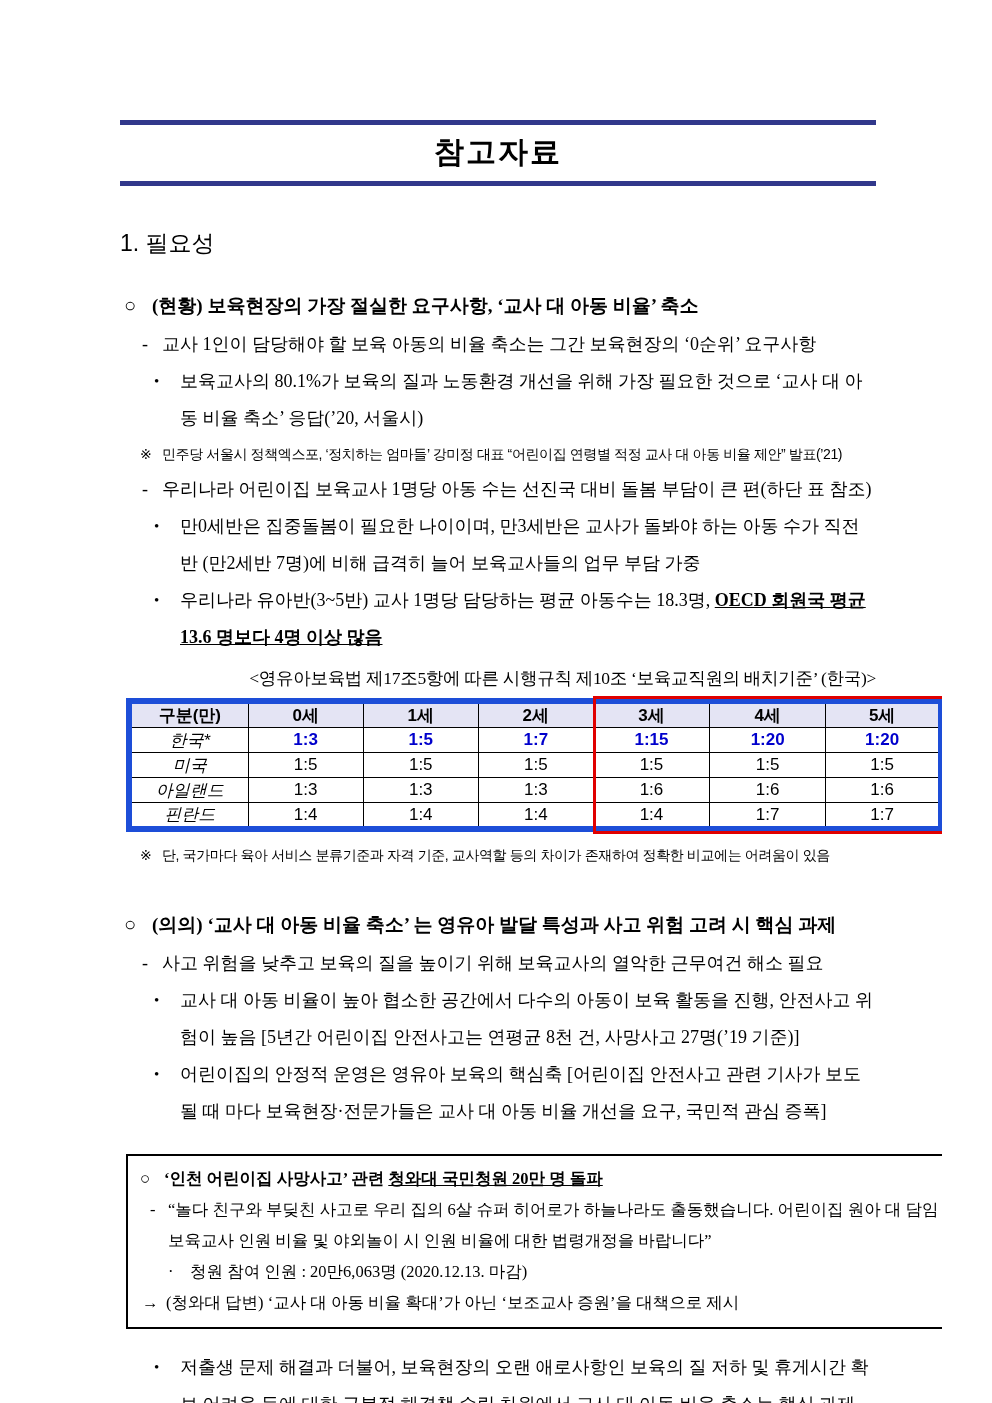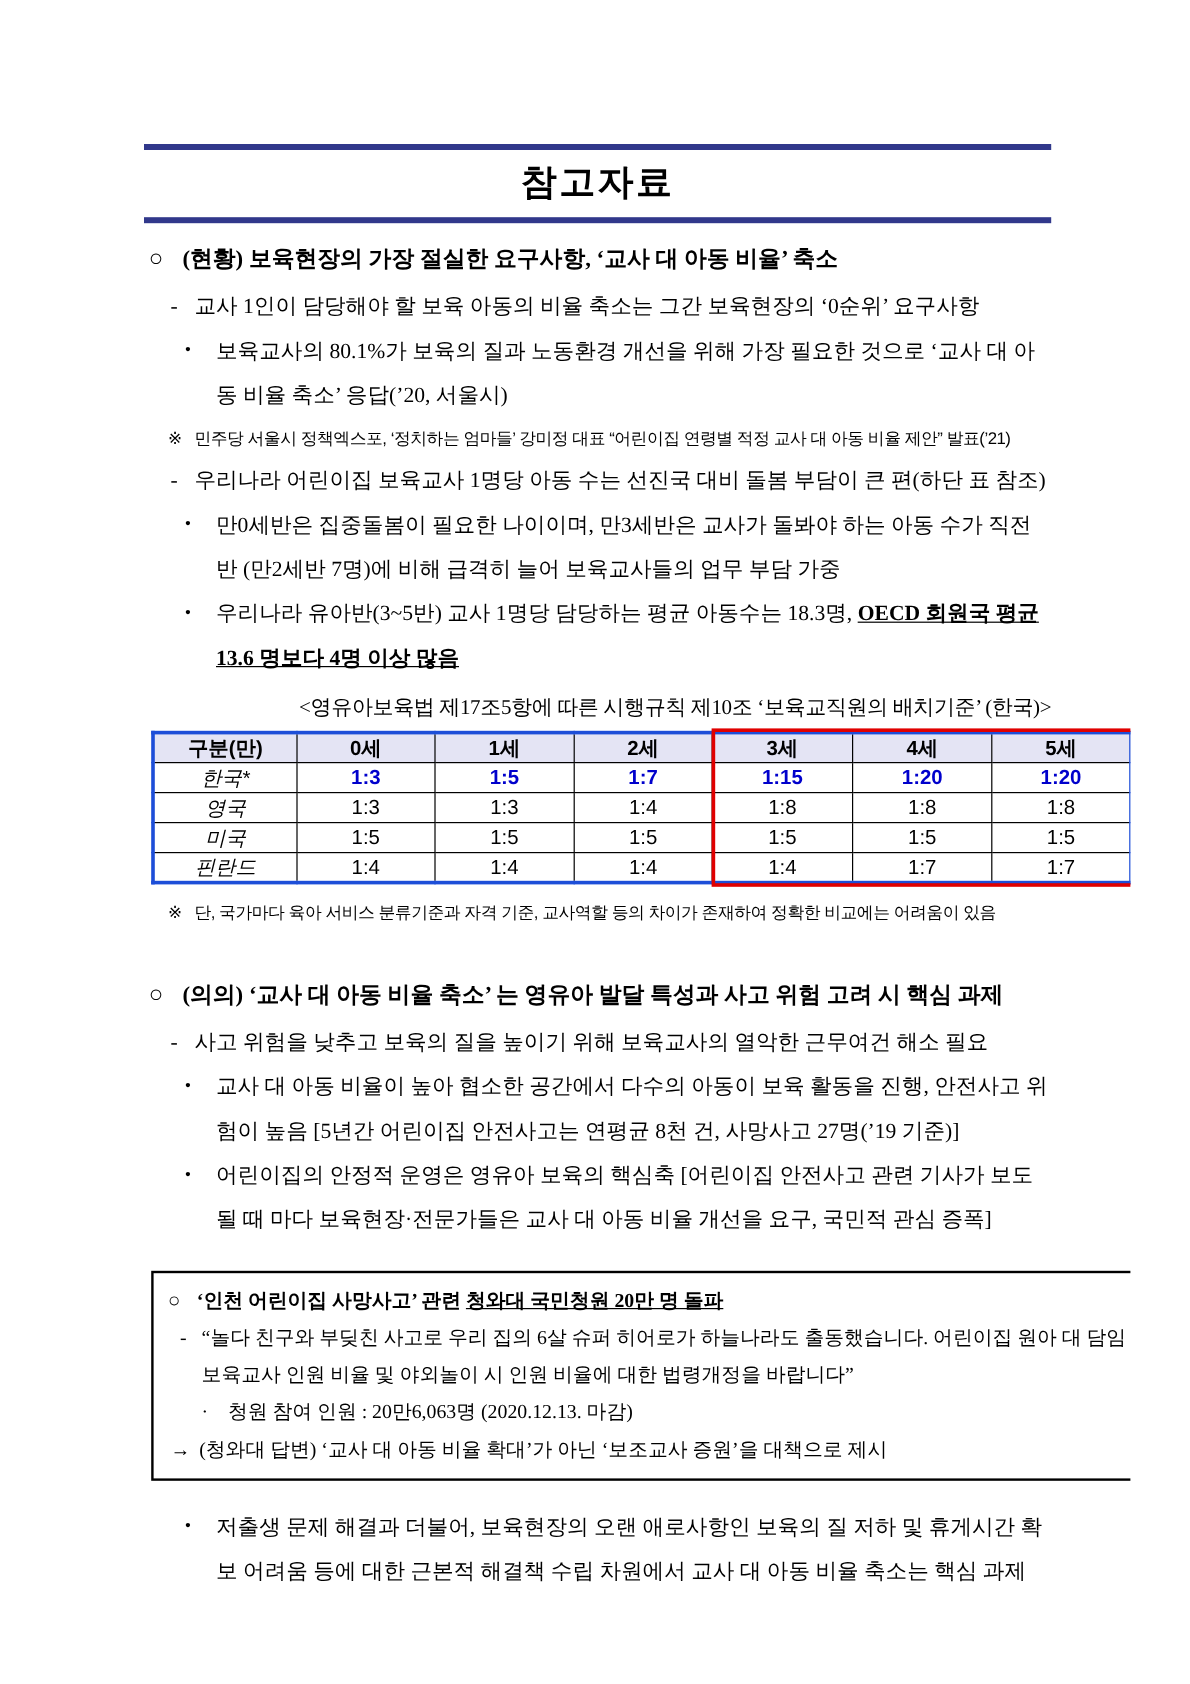--- a/index.html
+++ b/index.html
@@ -58,21 +58,21 @@
     text-align:right;
     font-size:17.5px;
     margin:10px 0 8px 0;
     letter-spacing:-0.3px;
   }
   .table-wrap { position:relative; width:818px; margin-left:6px; }
   table.ratio {
     width:818px; border-collapse:collapse;
     font-family:"Liberation Sans","DejaVu Sans",sans-serif;
     font-size:17px;
-    border:3px solid #1d4ed8;
+    border:6px solid #1d4ed8;
     padding-left:28px;
   }
   table.ratio th, table.ratio td {
     border:1px solid #000;
     height:25px; text-align:center; vertical-align:middle;
     padding:0;
   }
   table.ratio thead th { background:#e4e4f4; font-weight:bold; }
   table.ratio tbody th { font-weight:normal;font-style:italic; }
   tr.row-kr th { font-weight:bold; }
@@ -105,20 +105,21 @@
 <body>
 
 <div class="page">
 
   <div class="title-band">
     <div class="band-line"></div>
     <div class="band-title">참고자료</div>
     <div class="band-line"></div>
   </div>
 
+  <div class="sec-heading">1. 필요성</div>
 
   <div>
     <div class="li li-h">
       <span class="mk">○</span>
       <span class="tx">(현황) 보육현장의 가장 절실한 요구사항,  ‘교사 대 아동 비율’ 축소</span>
     </div>
     <div class="li li-dash">
       <span class="mk">-</span>
       <span class="tx">교사 1인이 담당해야 할 보육 아동의 비율 축소는 그간 보육현장의  ‘0순위’ 요구사항</span>
     </div>
@@ -172,36 +173,36 @@
         <tr class="row-kr">
           <th>한국*</th>
           <td>1:3</td>
           <td>1:5</td>
           <td>1:7</td>
           <td>1:15</td>
           <td>1:20</td>
           <td>1:20</td>
         </tr>
         <tr>
-          <th>영국</th>
-          <td>1:3</td>
-          <td>1:3</td>
-          <td>1:4</td>
-          <td>1:8</td>
-          <td>1:8</td>
-          <td>1:8</td>
-        </tr>
-        <tr>
           <th>미국</th>
           <td>1:5</td>
           <td>1:5</td>
           <td>1:5</td>
           <td>1:5</td>
           <td>1:5</td>
           <td>1:5</td>
+        </tr>
+        <tr>
+          <th>아일랜드</th>
+          <td>1:3</td>
+          <td>1:3</td>
+          <td>1:3</td>
+          <td>1:6</td>
+          <td>1:6</td>
+          <td>1:6</td>
         </tr>
         <tr>
           <th>핀란드</th>
           <td>1:4</td>
           <td>1:4</td>
           <td>1:4</td>
           <td>1:4</td>
           <td>1:7</td>
           <td>1:7</td>
         </tr>

